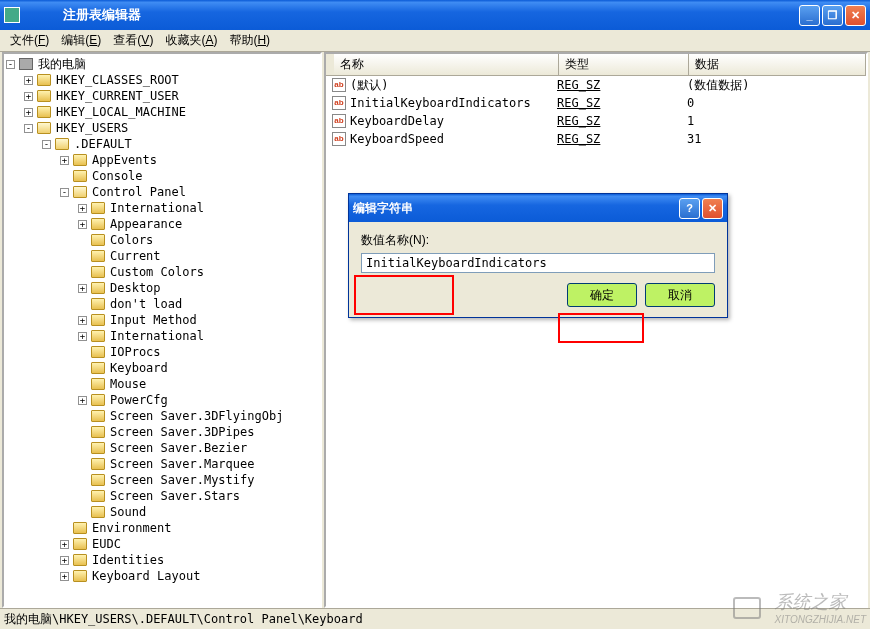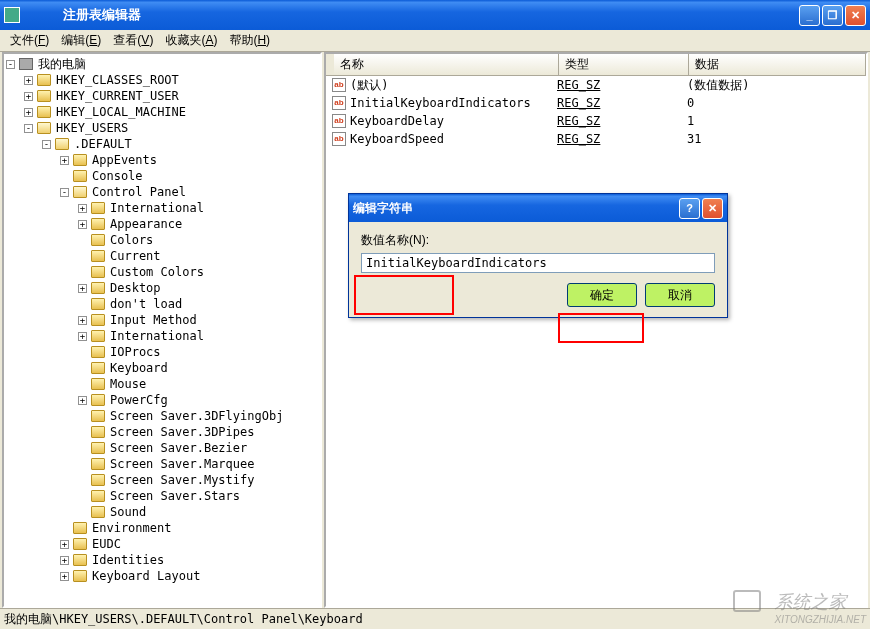--- a/index.html
+++ b/index.html
@@ -60,21 +60,21 @@
     .dialog-input { width: 100%; border: 1px solid #7f9db9; padding: 2px 4px; font-family: "SimSun", monospace; font-size: 12px; height: 20px; background: white; }
     .dialog-input[readonly] {  }
     .dialog-row { margin-bottom: 10px; }
     .dialog-buttons { display: flex; justify-content: flex-end; gap: 8px; margin-top: 8px; }
     .dialog-btn { width: 70px; height: 24px; background: #bef264; border: 1px solid #003c74; border-radius: 3px; cursor: pointer; font-size: 12px; font-family: "SimSun"; }
     
     
     .highlight-box { position: absolute; border: 2px solid #ff0000; pointer-events: none; z-index: 100; }
     
     
-    .watermark { position: absolute; right: 4px; bottom: 4px; color: rgba(120,120,120,0.5); font-size: 18px; font-style: italic; display: flex; gap: 14px; }
+    .watermark { position: absolute; right: 4px; bottom: 4px; color: rgba(120,120,120,0.5); font-size: 18px; font-style: italic; display: flex; align-items: center; gap: 14px; }
     .watermark-icon { width: 28px; height: 22px; border: 2px solid rgba(120,120,120,0.5); border-radius: 3px; }
 
     
     .tree-panel::-webkit-scrollbar, .list-panel::-webkit-scrollbar { width: 17px; height: 17px; }
     .tree-panel::-webkit-scrollbar-track, .list-panel::-webkit-scrollbar-track { background: #f0ece4; }
     .tree-panel::-webkit-scrollbar-thumb, .list-panel::-webkit-scrollbar-thumb { background: #c8d4ee; border: 1px solid #8aa; }
     .tree-panel::-webkit-scrollbar-button, .list-panel::-webkit-scrollbar-button { background: #d4e0f8; border: 1px solid #8aa; height: 17px; }
   </style>
 </head>
 <body>

